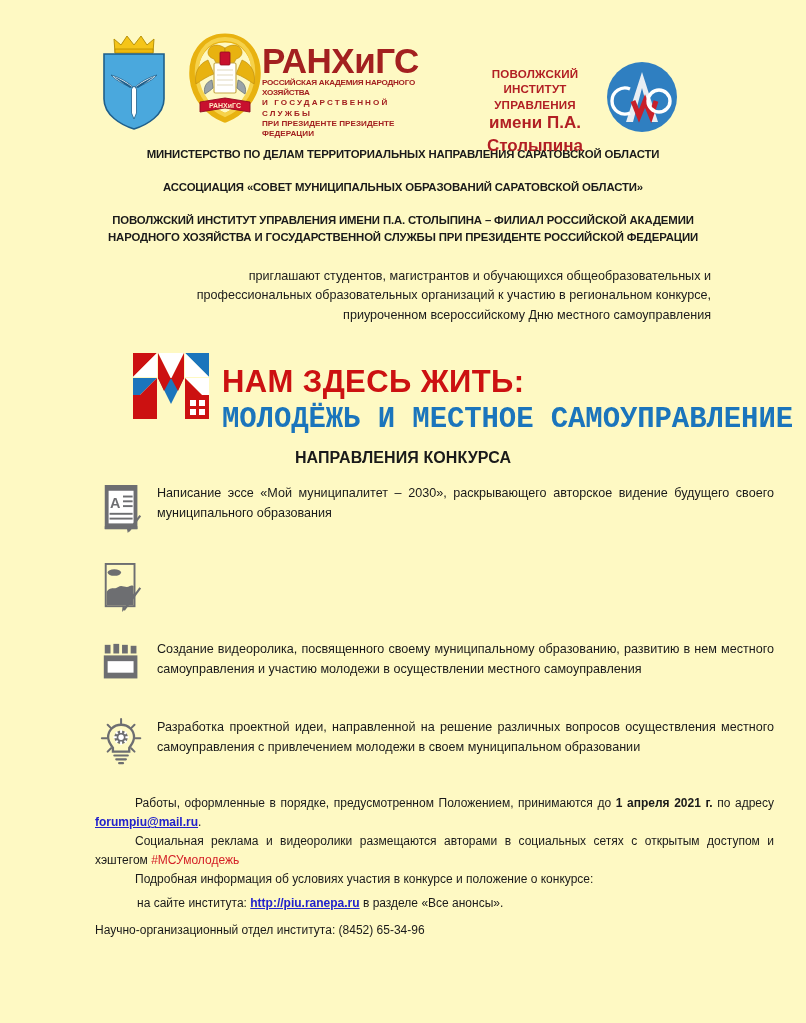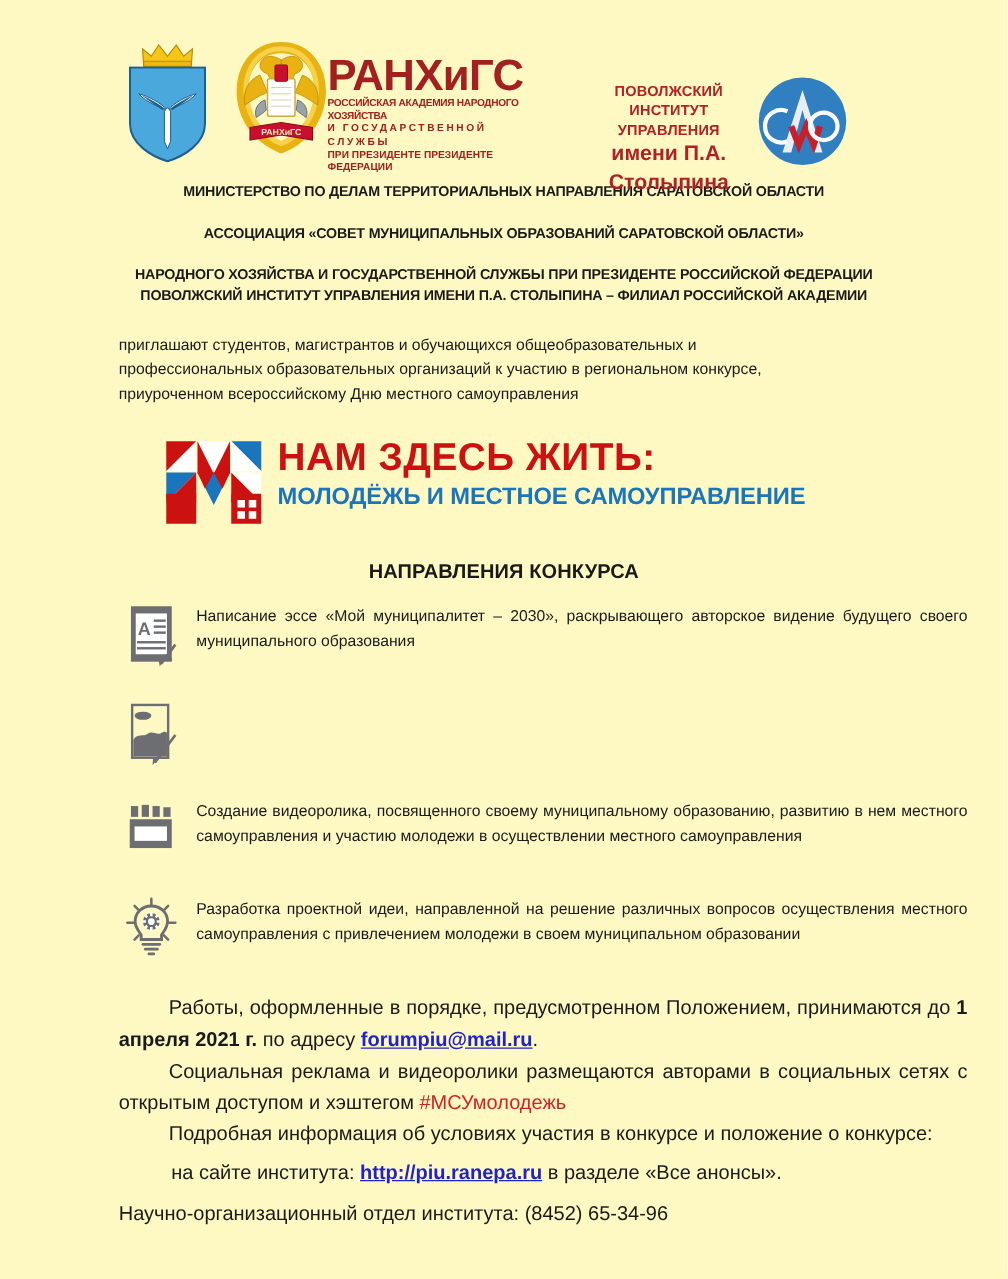--- a/index.html
+++ b/index.html
@@ -101,21 +101,21 @@
     font-size: 11.4px;
     letter-spacing: -0.15px;
     color: #1a1a1a;
     line-height: 1.42;
   }
   .org-gap { height: 17px; }
 
   
   .invite {
     margin-top: 22px;
-    text-align: left;
+    text-align: right;
     font-size: 12.6px;
     line-height: 1.55;
     color: #1a1a1a;
     padding: 0 95px;
   }
 
   
   .title-block {
     position: relative;
     margin-top: 24px;
@@ -125,35 +125,35 @@
   .brand-mark {
     position: absolute;
     left: 130px;
     top: 2px;
     width: 82px;
     height: 70px;
   }
   .title-texts {
     position: absolute;
     left: 222px;
-    top: 0;
+    top: 16px;
   }
   .title-main {
     font-family: "Liberation Sans", sans-serif;
     font-weight: bold;
     font-size: 31px;
     letter-spacing: 0.4px;
     color: #cc1111;
     line-height: 1.12;
     white-space: nowrap;
   }
   .title-sub {
-    font-family: Liberation Sans, sans-serif;
-    font-weight: bold;
-    font-size: 19px;
+    font-family: Liberation Mono, monospace;
+    font-weight: bold;
+    font-size: 29px;
     letter-spacing: -0.1px;
     color: #1b75bc;
     line-height: 1.15;
     margin-top: 3px;
     white-space: nowrap;
   }
 
   
   .directions-head {
     margin-top: 22px;
@@ -191,21 +191,21 @@
     text-align: justify;
     text-align-last: left;
     padding-left: 6px;
     padding-top: 2px;
   }
 
   
   .footer {
     margin-top: 8px;
     padding: 0 32px 0 95px;
-    font-size: 16px;
+    font-size: 12px;
     line-height: 1.58;
     color: #1a1a1a;
   }
   .p-just {
     text-align: justify;
     text-align-last: left;
     text-indent: 40px;
   }
   .indent-sub {
     padding-left: 42px;
@@ -310,22 +310,22 @@
         <circle cx="53" cy="40" r="11" fill="none" stroke="#ffffff" stroke-width="3.4"></circle>
       </svg>
     </div>
   </div>
 
   <div class="org-block">
     <div class="org-line">МИНИСТЕРСТВО ПО ДЕЛАМ ТЕРРИТОРИАЛЬНЫХ НАПРАВЛЕНИЯ САРАТОВСКОЙ ОБЛАСТИ</div>
     <div class="org-gap"></div>
     <div class="org-line">АССОЦИАЦИЯ «СОВЕТ МУНИЦИПАЛЬНЫХ ОБРАЗОВАНИЙ САРАТОВСКОЙ ОБЛАСТИ»</div>
     <div class="org-gap"></div>
+    <div class="org-line">ПОВОЛЖСКИЙ ИНСТИТУТ УПРАВЛЕНИЯ ИМЕНИ П.А. СТОЛЫПИНА – ФИЛИАЛ РОССИЙСКОЙ АКАДЕМИИ</div>
     <div class="org-line">НАРОДНОГО ХОЗЯЙСТВА И ГОСУДАРСТВЕННОЙ СЛУЖБЫ ПРИ ПРЕЗИДЕНТЕ РОССИЙСКОЙ ФЕДЕРАЦИИ</div>
-    <div class="org-line">ПОВОЛЖСКИЙ ИНСТИТУТ УПРАВЛЕНИЯ ИМЕНИ П.А. СТОЛЫПИНА – ФИЛИАЛ РОССИЙСКОЙ АКАДЕМИИ</div>
   </div>
 
   <div class="invite">
     <div>приглашают студентов, магистрантов и обучающихся общеобразовательных и</div>
     <div>профессиональных образовательных организаций к участию в региональном конкурсе,</div>
     <div>приуроченном всероссийскому Дню местного самоуправления</div>
   </div>
 
   <div class="title-block">
     <div class="brand-mark">

